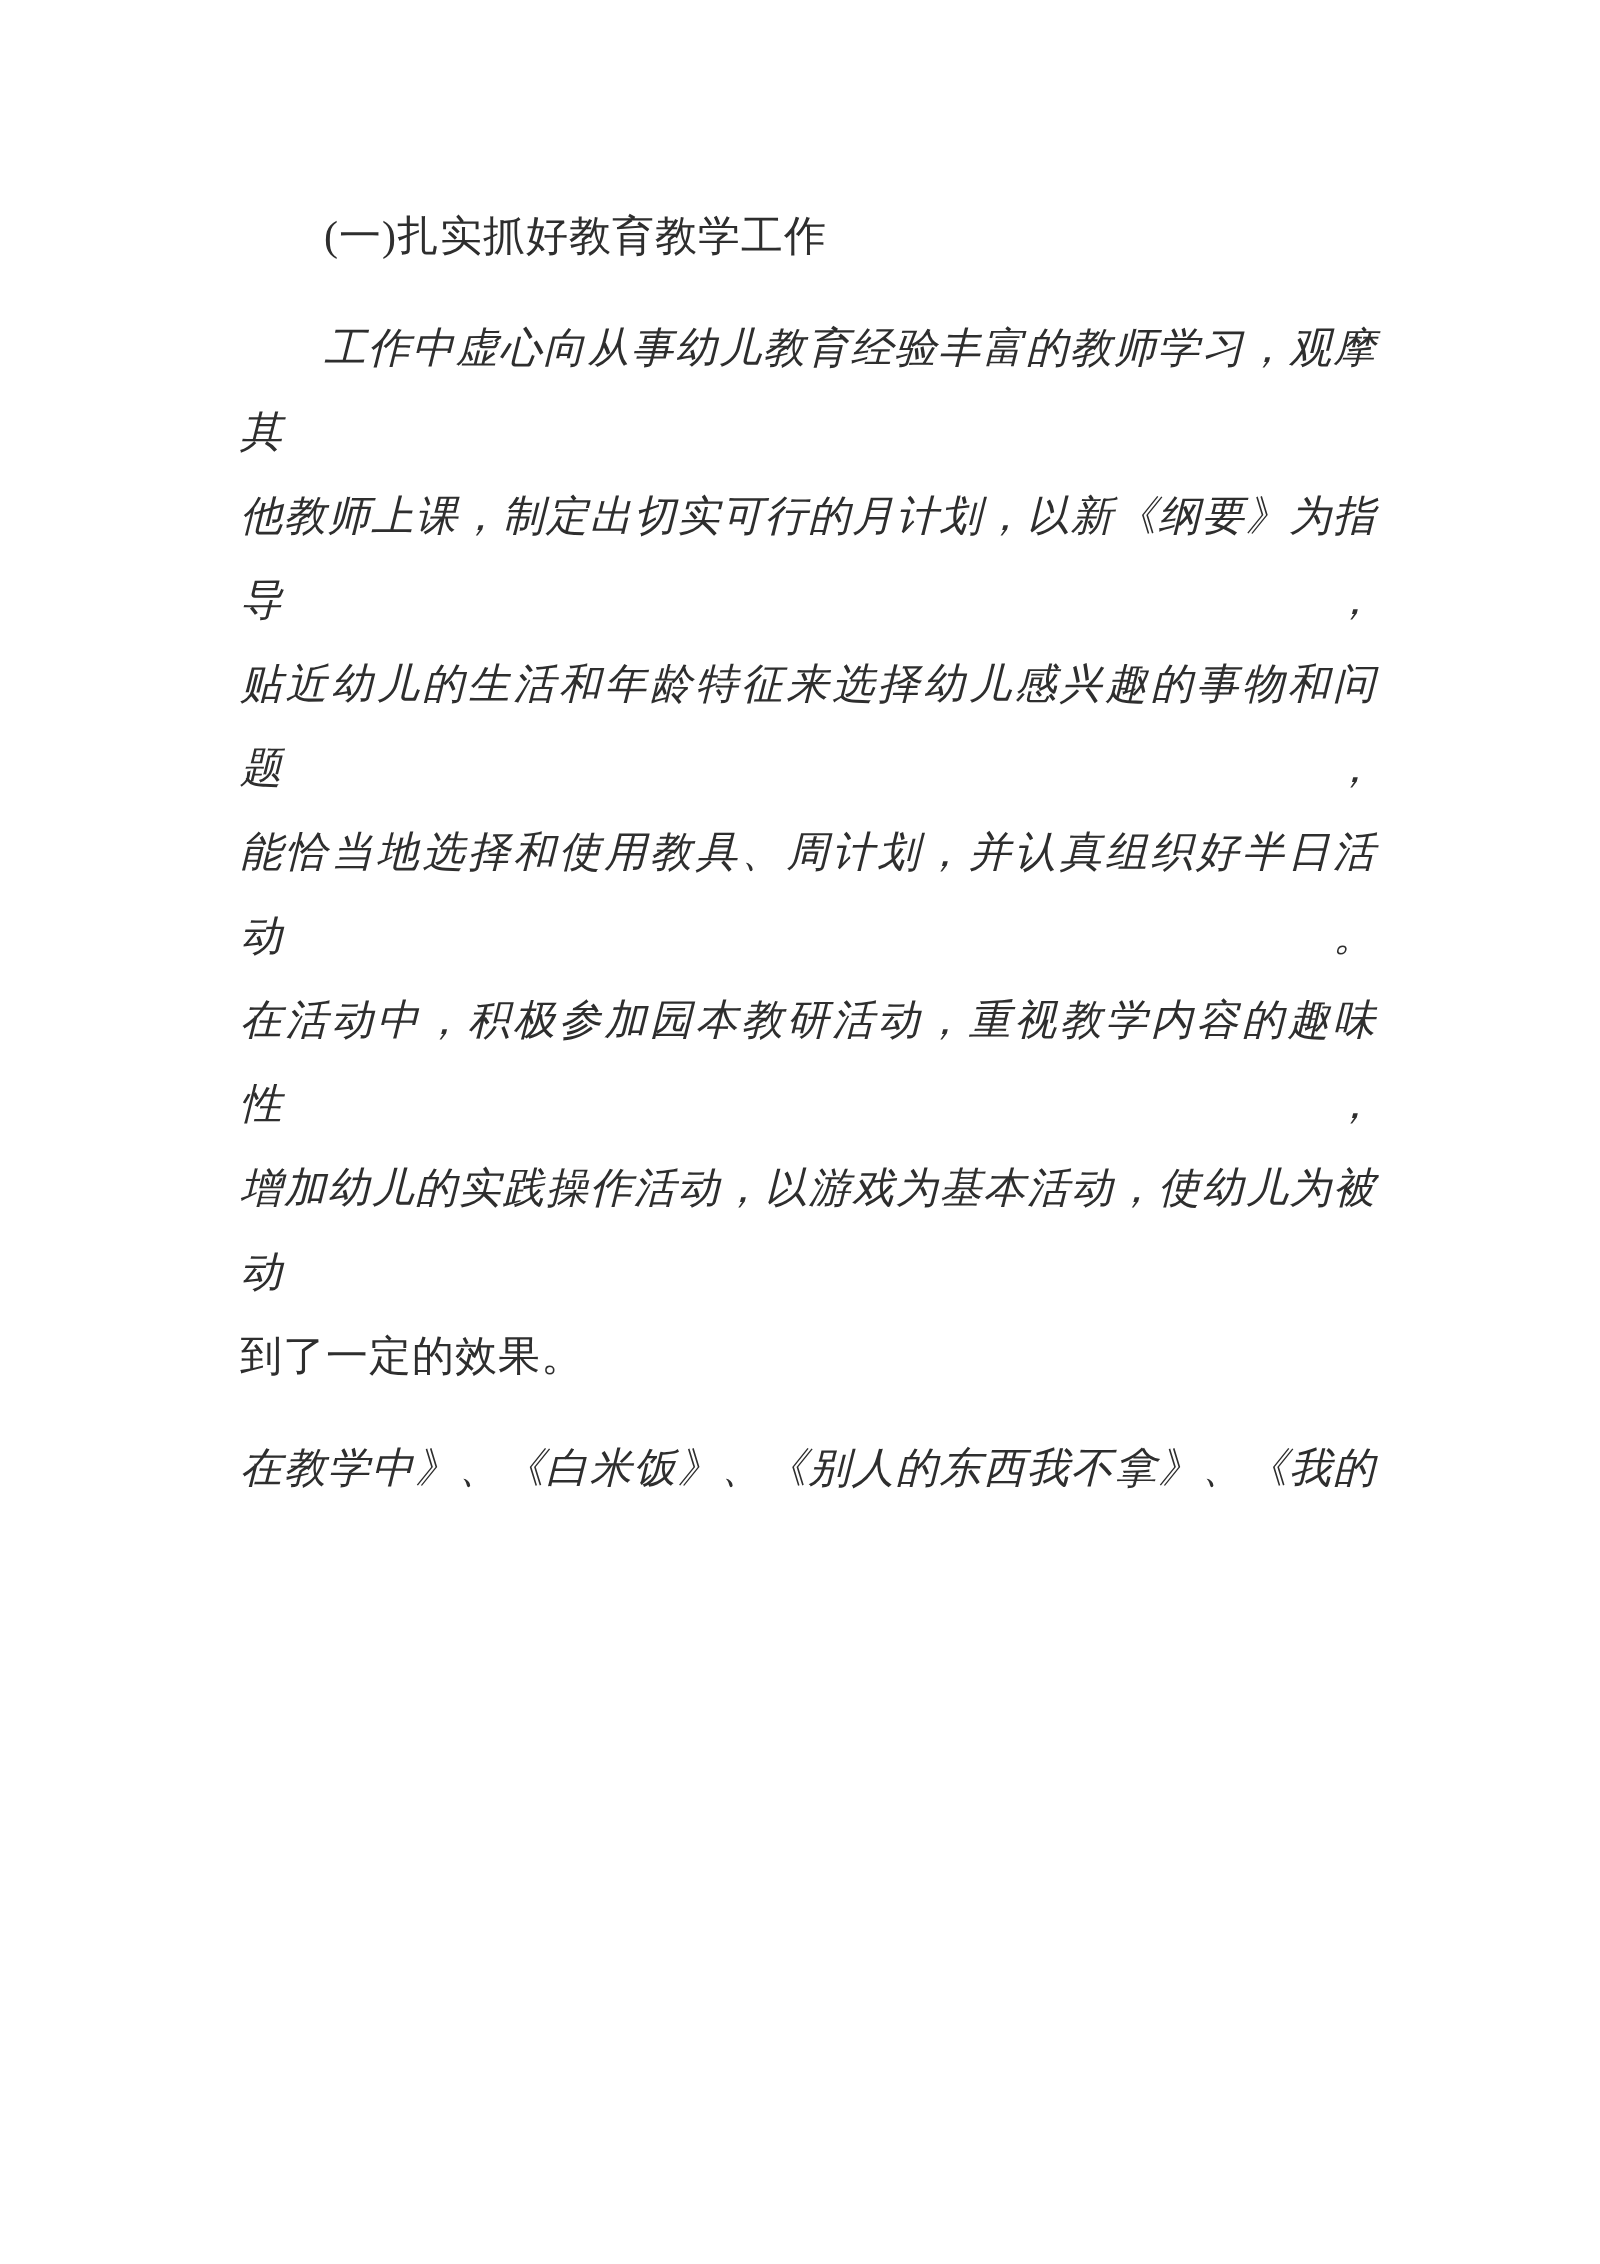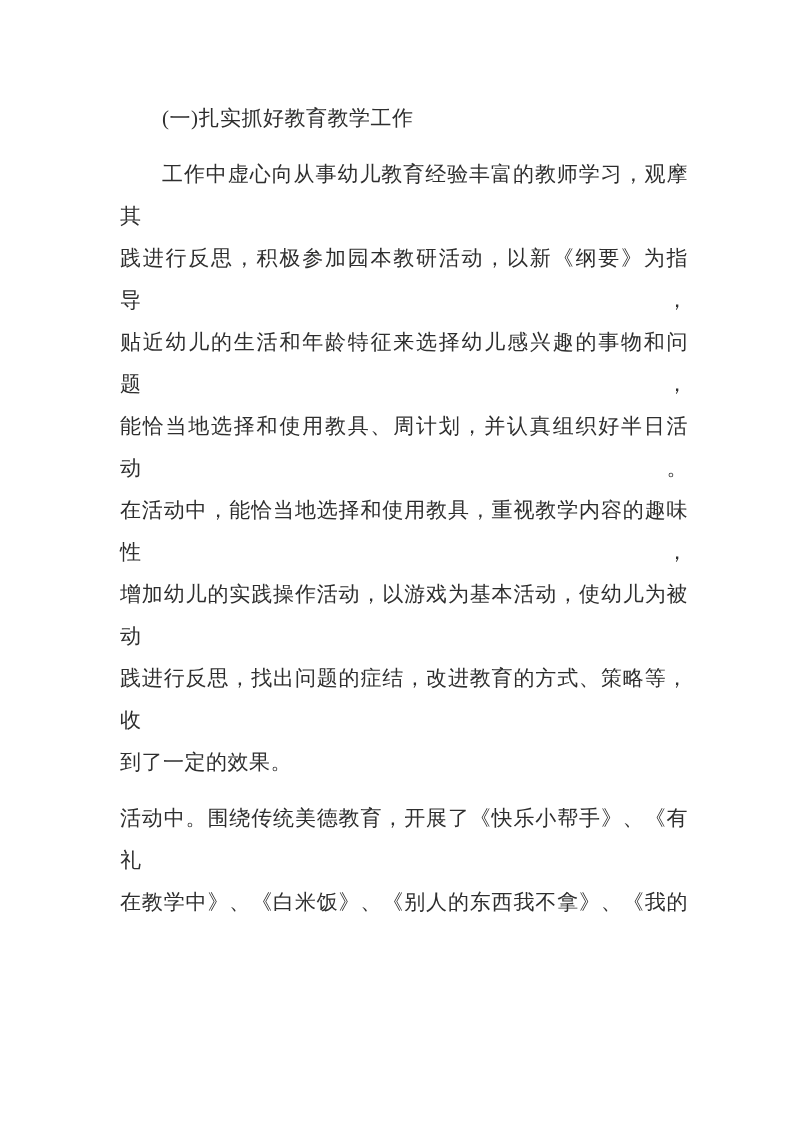--- a/index.html
+++ b/index.html
@@ -29,41 +29,40 @@
     font-size: 21px;
     line-height: 42px;
     color: #2e2e2e;
     text-align: justify;
     letter-spacing: 0.5px;
     white-space: normal;
   }
   
   .line.jl {
     text-align-last: justify;
+    font-style: italic;
   }
   .line.first {
     text-indent: 2em;
   }
 </style>
 </head>
 <body>
 
 <div class="page">
   <div class="doc" id="doc" style="color: rgb(46, 46, 46);">
       <div class="para heading">
         <div class="line first">(一)扎实抓好教育教学工作</div>
       </div>
       <div class="para body">
         <div class="line first jl">工作中虚心向从事幼儿教育经验丰富的教师学习，观摩其</div>
-        <div class="line jl">践进行反思，积极参加园本教研活动，以新《纲要》为指导，</div>
+        <div class="line jl">他教师上课，制定出切实可行的月计划，以新《纲要》为指导，</div>
         <div class="line jl">贴近幼儿的生活和年龄特征来选择幼儿感兴趣的事物和问题，</div>
         <div class="line jl">能恰当地选择和使用教具、周计划，并认真组织好半日活动。</div>
-        <div class="line jl">在活动中，能恰当地选择和使用教具，重视教学内容的趣味性，</div>
+        <div class="line jl">在活动中，积极参加园本教研活动，重视教学内容的趣味性，</div>
         <div class="line jl">增加幼儿的实践操作活动，以游戏为基本活动，使幼儿为被动</div>
-        <div class="line jl">践进行反思，找出问题的症结，改进教育的方式、策略等，收</div>
         <div class="line">到了一定的效果。</div>
       </div>
       <div class="para body">
-        <div class="line jl">活动中。围绕传统美德教育，开展了《快乐小帮手》、《有礼</div>
         <div class="line jl">在教学中》、《白米饭》、《别人的东西我不拿》、《我的</div>
       </div>
     </div>
 </div>
 
 </body></html>

